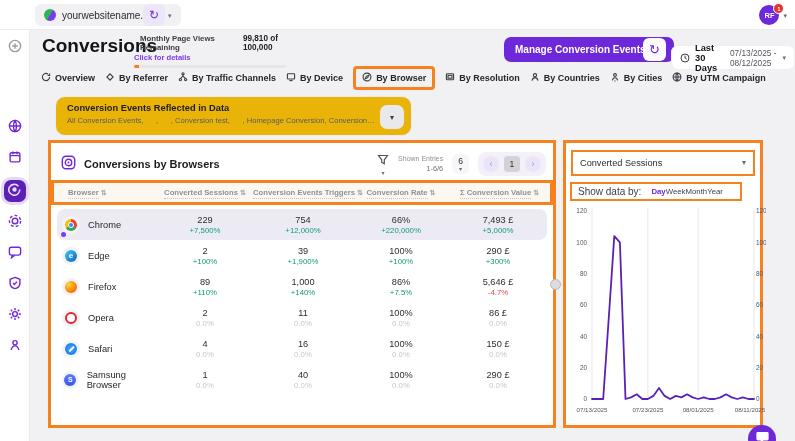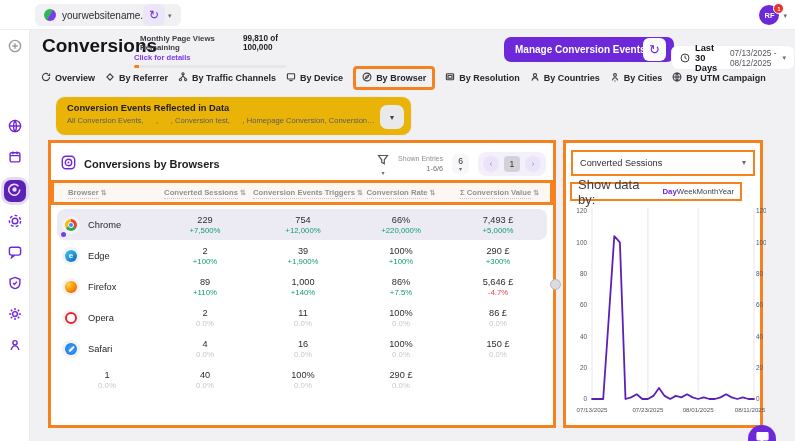--- a/index.html
+++ b/index.html
@@ -103,21 +103,21 @@
   .g-safari { position:relative; width:12px; height:12px; border-radius:50%; background:radial-gradient(#3ea6ff,#1670e8); }
   .g-safari::after { content:""; position:absolute; left:2.5px; top:5px; width:7px; height:1.6px; background:#fff; transform:rotate(-45deg); border-radius:1px; }
   .g-samsung { width:12px; height:12px; border-radius:50%; background:linear-gradient(#5a7cf8,#3b57e8); color:#fff; font-size:7px; font-weight:700; display:flex; align-items:center; justify-content:center; }
 
   
   .panel-chart { position:absolute; left:533px; top:110px; width:200px; height:288px; background:#fff; border:3px solid #f6821f; }
   .metric-dd { position:absolute; top:7px; left:5px; right:5px; height:26px; border:2px solid #f6821f; background:#fff; display:flex; align-items:center; padding:0 7px; cursor:pointer; }
   .metric-dd .lbl { font-size:9.2px; color:#2e2e33; }
   .metric-dd .chev { margin-left:auto; font-size:8px; }
   .showby { position:absolute; top:39px; left:4px; width:172px; height:19px; border:2px solid #f6821f; display:flex; align-items:center; gap:10px; padding:0 6px; }
-  .showby-label { font-size:13px; color:#3f3f46; }
+  .showby-label { font-size:10px; color:#3f3f46; }
   .gran { font-size:7.8px; color:#3f3f46; cursor:pointer; }
   .gran.active { color:#6d28d9; font-weight:700; }
   #chart-svg { position:absolute; left:0; top:58px; }
 
   
   .drag-handle { position:absolute; left:550px; top:279px; width:11px; height:11px; border-radius:50%; background:#dcdcdf; border:1px solid #b9b9bd; z-index:30; }
   .chat-fab { position:absolute; left:748px; top:425px; width:28px; height:28px; border-radius:50%; background:#6d28d9; border:none; z-index:40; display:flex; align-items:center; justify-content:center; cursor:pointer; }
   .chat-fab svg { width:13px; height:13px; fill:#fff; }
 </style>
 </head>
@@ -457,20 +457,26 @@
           <div class="mcell">
             <div class="mval">100%</div>
             <div class="mchg flat">0.0%</div>
           </div>
           <div class="mcell">
             <div class="mval">150 £</div>
             <div class="mchg flat">0.0%</div>
           </div>
         </div>
         <div class="row cols">
+          <div class="bcell">
+            <span class="chip">
+              <span class="g-samsung">S</span>
+            </span>
+            <span class="bname">Samsung Browser</span>
+          </div>
           <div class="mcell">
             <div class="mval">1</div>
             <div class="mchg flat">0.0%</div>
           </div>
           <div class="mcell">
             <div class="mval">40</div>
             <div class="mchg flat">0.0%</div>
           </div>
           <div class="mcell">
             <div class="mval">100%</div>

